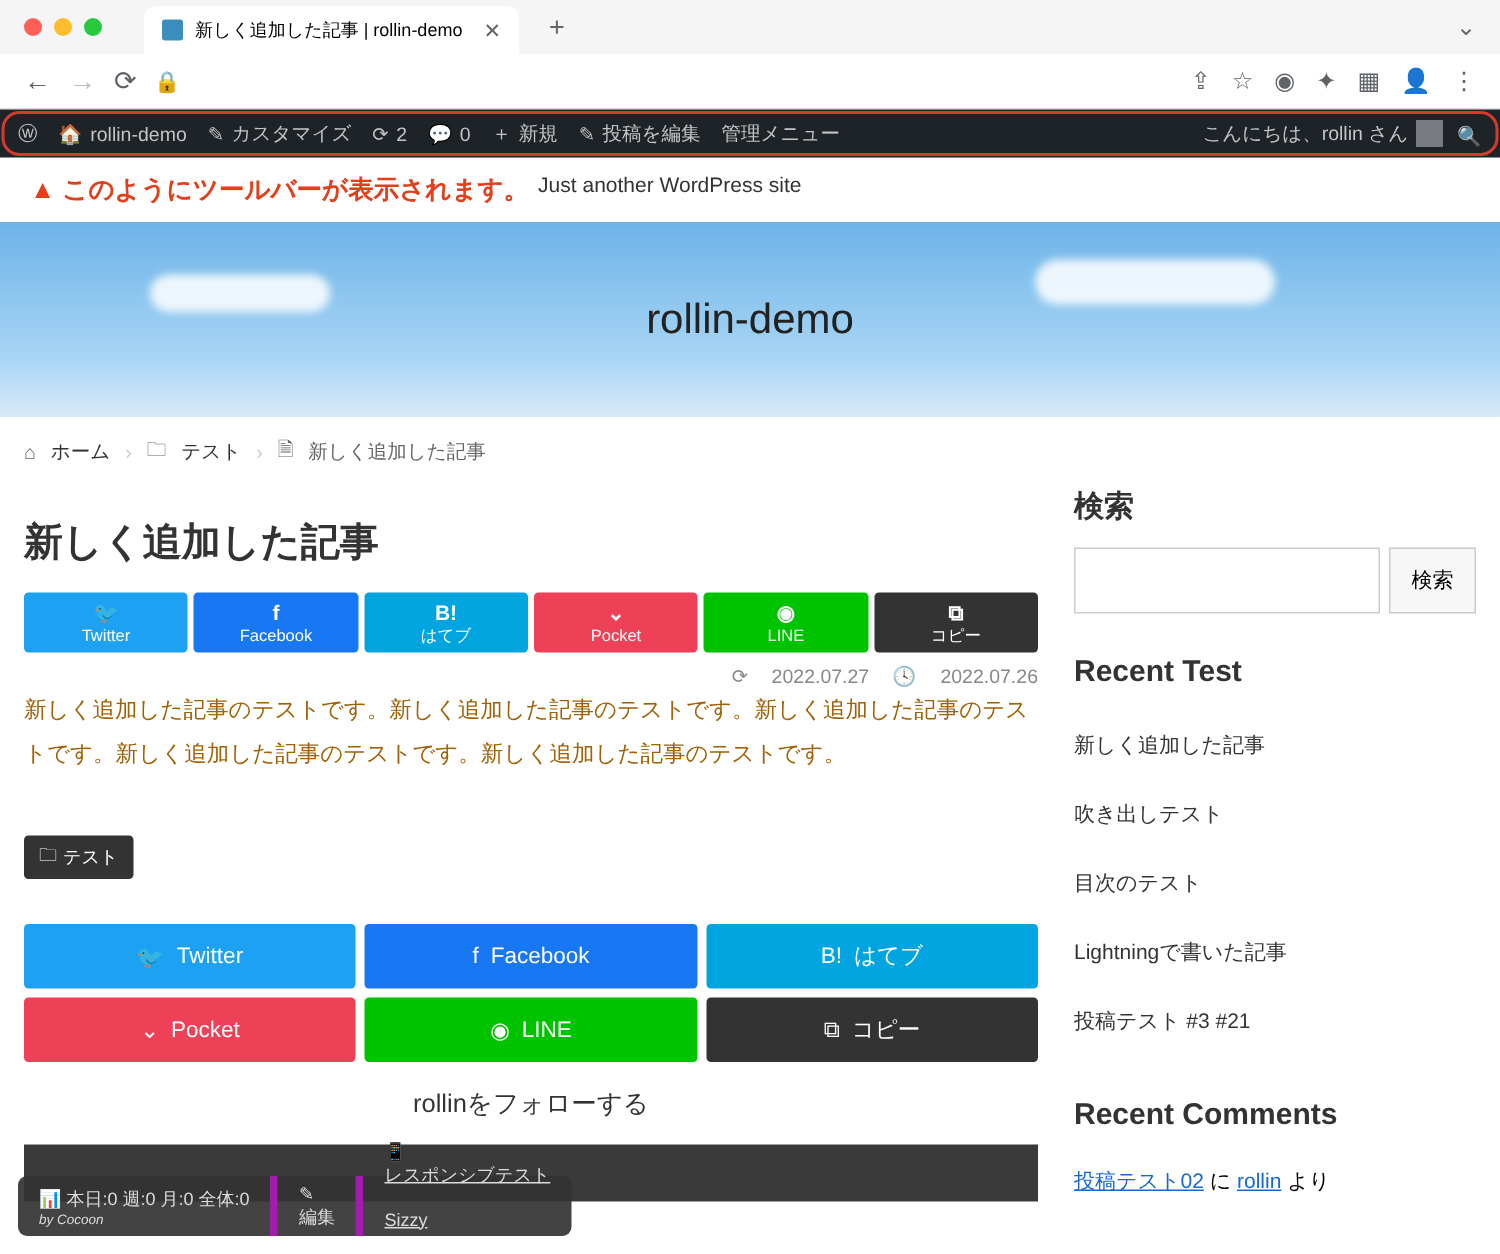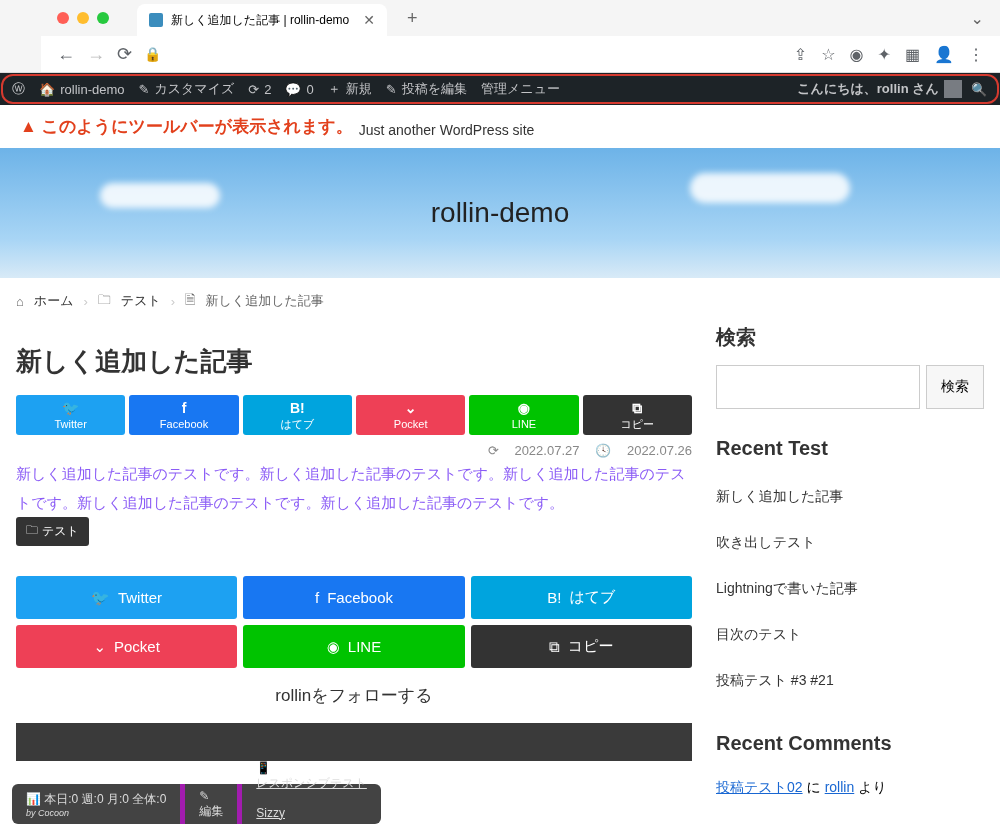--- a/index.html
+++ b/index.html
@@ -1,19 +1,19 @@
 <!DOCTYPE html>
 <html><head>
 <meta charset="utf-8">
 <style>
 * { margin: 0; padding: 0; box-sizing: border-box; }
 body { font-family: -apple-system, "Hiragino Kaku Gothic ProN", sans-serif; width: 1000px; height: 836px; overflow: hidden; background: #fff; }
 
 
-.browser-chrome { background: #f5f5f5; border-bottom: 1px solid #ddd; padding-left: 41px; }
+.browser-chrome { background: #f5f5f5; border-bottom: 1px solid #ddd; }
 .titlebar { display: flex; align-items: center; height: 36px; padding: 0 16px; gap: 8px; }
 .win-dots { display: flex; gap: 8px; }
 .dot { width: 12px; height: 12px; border-radius: 50%; }
 .dot.red { background: #ff5f56; }
 .dot.yellow { background: #ffbd2e; }
 .dot.green { background: #27c93f; }
 .tab { display: flex; align-items: center; background: #fff; border-radius: 8px 8px 0 0; padding: 6px 12px; gap: 8px; margin-left: 20px; height: 32px; align-self: flex-end; font-size: 12px; }
 .favicon { width: 14px; height: 14px; background: #3b8dbd; border-radius: 2px; }
 .tab-close { color: #666; font-size: 14px; margin-left: 6px; }
 .tab-plus { margin-left: 12px; color: #666; font-size: 18px; }
@@ -23,25 +23,25 @@
 .nav-btn { color: #5f6368; font-size: 18px; cursor: pointer; }
 .nav-btn.disabled { color: #bbb; }
 .address { flex: 1; display: flex; align-items: center; gap: 6px; font-size: 14px; color: #202124; }
 .lock { color: #5f6368; }
 .ext-icons { display: flex; gap: 14px; color: #5f6368; font-size: 16px; align-items: center; }
 
 
 .wp-adminbar { background: #1d2327; color: #c3c4c7; height: 32px; display: flex; align-items: center; padding: 0 12px; font-size: 13px; gap: 14px; position: relative; }
 .wp-adminbar::before { content: ''; position: absolute; inset: 1px; border: 2px solid #d63a2f; border-radius: 12px; pointer-events: none; }
 .wp-item { display: flex; align-items: center; gap: 5px; color: #c3c4c7; cursor: pointer; }
-.wp-right { margin-left: auto; display: flex; align-items: center; gap: 10px; font-weight: bold; }
+.wp-right { margin-left: auto; display: flex; align-items: flex-end; gap: 10px; }
 .wp-avatar { width: 18px; height: 18px; background: #787c82; }
 
 
-.annotation { display: flex; align-items: flex-end; padding: 10px 20px; gap: 6px; }
+.annotation { display: flex; align-items: flex-start; padding: 10px 20px; gap: 6px; }
 .annotation .warn { color: #e2401c; font-weight: bold; font-size: 17px; }
 .annotation .tag { color: #333; font-size: 14px; }
 
 
 .sky { height: 130px; background: linear-gradient(180deg, #6db3e8 0%, #a8d5f5 70%, #d8eaf7 100%); position: relative; display: flex; align-items: center; justify-content: center; }
 .sky::before { content: ''; position: absolute; top: 35px; left: 10%; width: 120px; height: 25px; background: rgba(255,255,255,0.85); border-radius: 50px; filter: blur(3px); }
 .sky::after { content: ''; position: absolute; top: 25px; right: 15%; width: 160px; height: 30px; background: rgba(255,255,255,0.85); border-radius: 50px; filter: blur(3px); }
 .site-title { font-size: 28px; color: #222; font-weight: normal; }
 
 
@@ -62,21 +62,21 @@
 .twitter { background: #1da1f2; }
 .facebook { background: #1877f2; }
 .hatena { background: #00a4de; }
 .pocket { background: #ee4056; }
 .line { background: #00c300; }
 .copy { background: #333; }
 
 .dates { text-align: right; font-size: 13px; color: #888; margin-bottom: 2px; }
 .dates span { margin-left: 12px; }
 
-.body-text { font-size: 15px; line-height: 1.9; color: #8b5cf6; }
+.body-text { font-size: 15px; line-height: 1.9; color: #a16207; margin-bottom: 40px; }
 
 .cat-tag { display: inline-flex; align-items: center; gap: 4px; background: #333; color: #fff; padding: 4px 10px; font-size: 12px; border-radius: 3px; margin-bottom: 30px; }
 
 .section-head { text-align: center; font-size: 17px; color: #333; margin: 16px 0; }
 
 .wide-share { display: flex; gap: 6px; margin-bottom: 6px; }
 .wide-btn { flex: 1; color: #fff; text-align: center; padding: 12px 0; font-size: 15px; border-radius: 3px; cursor: pointer; display: flex; align-items: center; justify-content: center; gap: 8px; }
 
 .footer-nav { display: flex; background: #3a3a3a; height: 38px; margin-top: 8px; }
 .footer-nav-item { flex: 1; display: flex; align-items: center; justify-content: center; color: #ddd; font-size: 18px; }
@@ -263,22 +263,22 @@
         <input class="search-input" style="">
         <button class="search-submit">検索</button>
       </div>
     </div>
 
     <div class="widget">
       <h3 class="widget-title">Recent Test</h3>
       <ul class="post-list">
         <li>新しく追加した記事</li>
         <li>吹き出しテスト</li>
+        <li>目次のテスト</li>
         <li>Lightningで書いた記事</li>
-        <li>目次のテスト</li>
         <li>投稿テスト #3 #21</li>
       </ul>
     </div>
 
     <div class="widget">
       <h3 class="widget-title">Recent Comments</h3>
       <div class="comment-item">
         <a>投稿テスト02</a><span> に </span><a>rollin</a><span> より</span>
       </div>
     </div>

